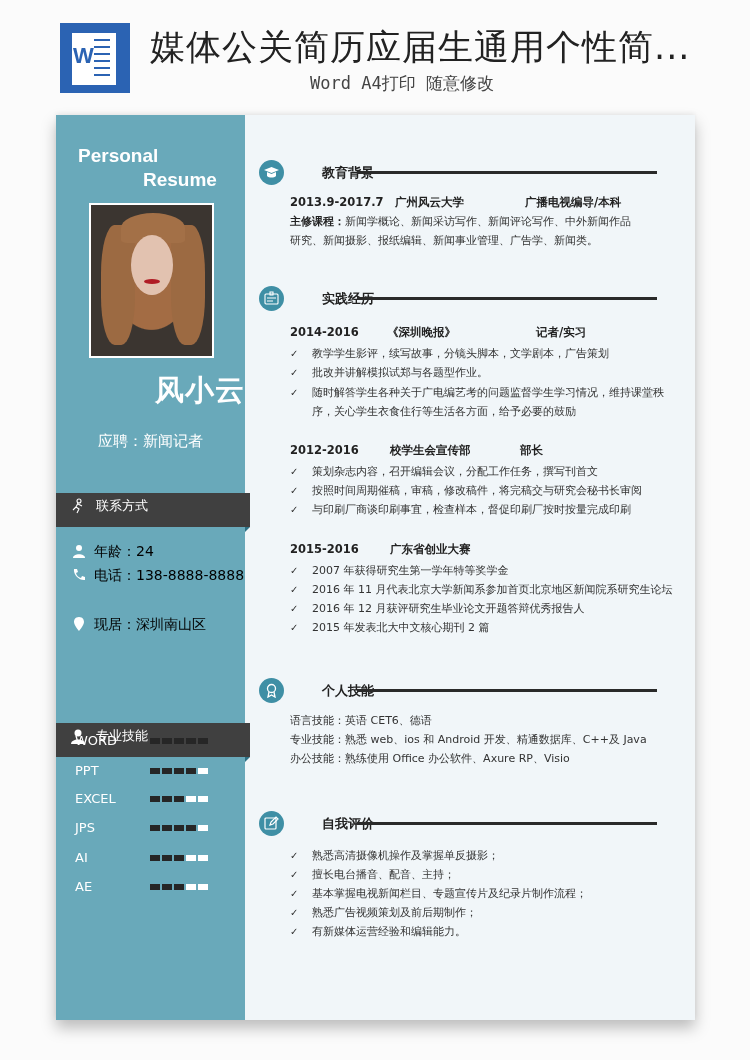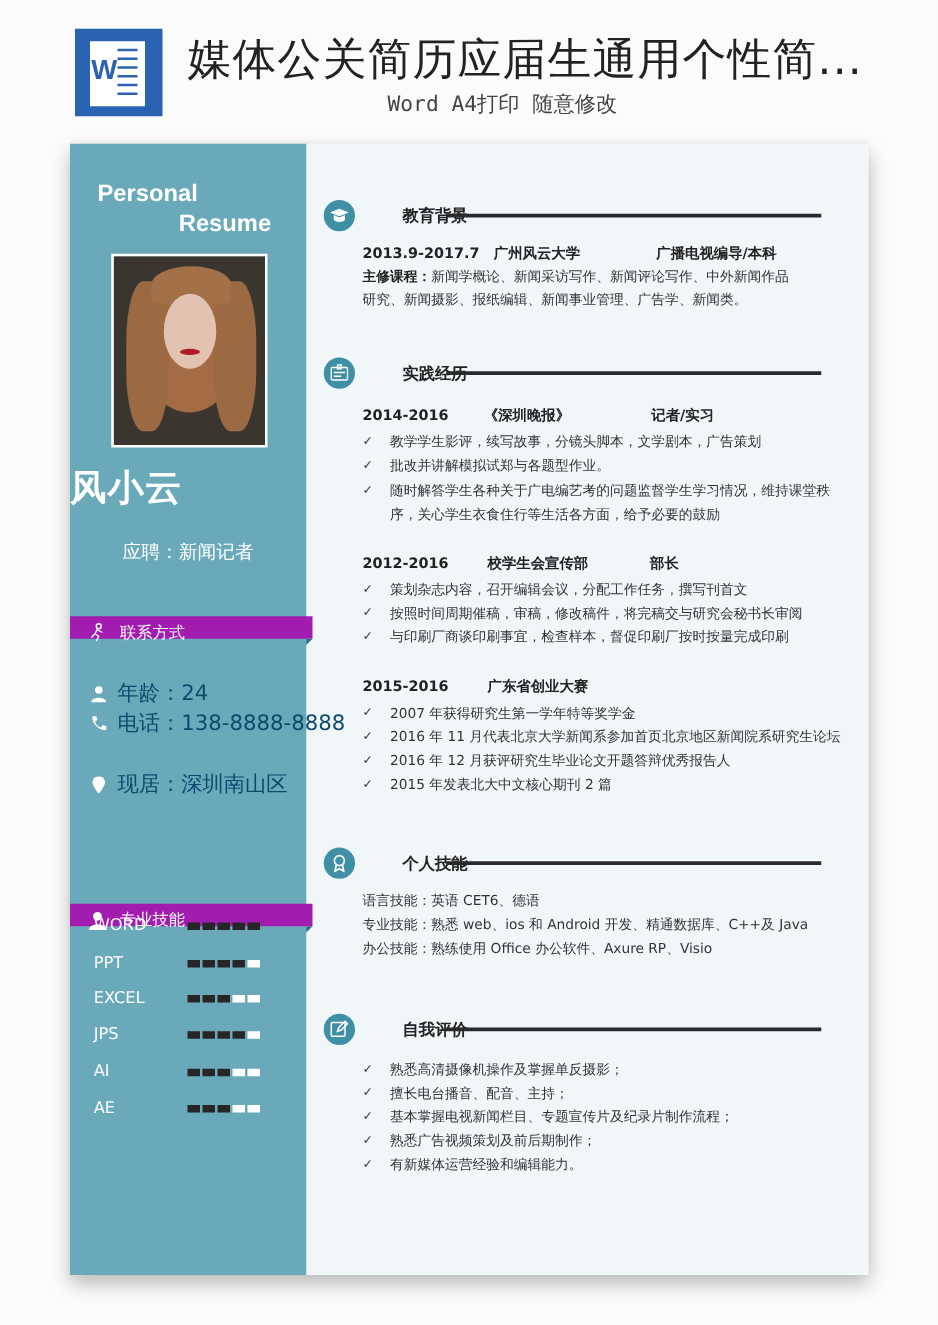--- a/index.html
+++ b/index.html
@@ -21,29 +21,29 @@
   .sidebar { position: absolute; left: 0; top: 0; width: 189px; height: 905px; background: #69a9ba; }
   .p-personal { position: absolute; left: 22px; top: 30px; font: bold 19px "Liberation Sans", sans-serif; color: #fff; }
   .p-resume { position: absolute; left: 87px; top: 54px; font: bold 19px "Liberation Sans", sans-serif; color: #fff; }
   .photo { position: absolute; left: 33px; top: 88px; width: 125px; height: 155px; border: 2px solid #fff; overflow: hidden;
            background: radial-gradient(ellipse at 50% 45%, #d8b6a2 0 18%, #a36c44 19% 48%, #3b3530 49% 100%); }
   .photo .face { position: absolute; left: 40px; top: 30px; width: 42px; height: 60px; border-radius: 50%; background: #e2c2b0; }
   .photo .lips { position: absolute; left: 53px; top: 74px; width: 16px; height: 5px; border-radius: 50%; background: #b01c25; }
   .photo .hair-l { position: absolute; left: 10px; top: 20px; width: 34px; height: 120px; border-radius: 40% 20% 40% 40%; background: #9c6a42; }
   .photo .hair-r { position: absolute; left: 80px; top: 20px; width: 34px; height: 120px; border-radius: 20% 40% 40% 40%; background: #9c6a42; }
   .photo .hair-top { position: absolute; left: 30px; top: 8px; width: 64px; height: 30px; border-radius: 50% 50% 10% 10%; background: #a37047; }
-  .name { position: absolute; left: 0; width: 189px; top: 256px; text-align: left; font: bold 29px "DejaVu Sans", sans-serif; color: #fff; letter-spacing: 1px; }
+  .name { position: absolute; left: 0; width: 189px; top: 256px; text-align: right; font: bold 29px "DejaVu Sans", sans-serif; color: #fff; letter-spacing: 1px; }
   .apply { position: absolute; left: 0; width: 189px; top: 317px; text-align: center; font-size: 15px; color: #fff; }
 
-  .side-band { position: absolute; left: 0; width: 194px; height: 18px; background: #a21caf; }
+  .side-band { position: absolute; left: 0; width: 194px; height: 34px; background: #404040; }
   .side-band::after { content: ""; position: absolute; right: 0; bottom: -5px; border-left: 5px solid #2d6f82; border-bottom: 5px solid transparent; }
   .side-band .ico { position: absolute; left: 14px; top: 5px; width: 16px; height: 16px; }
   .side-band .lbl { position: absolute; left: 40px; top: 4px; font-size: 13px; color: #fff; }
 
-  .contact { position: absolute; left: 16px; font-size: 17px; color: #0c4a6e; white-space: nowrap; }
+  .contact { position: absolute; left: 16px; font-size: 14px; color: #000000; white-space: nowrap; }
   .contact .ico { display: inline-block; width: 14px; height: 14px; vertical-align: -2px; margin-right: 8px; }
 
   .skill-row { position: absolute; left: 19px; font-size: 13px; color: #fff; }
   .bars { position: absolute; left: 75px; top: 5px; display: flex; gap: 2px; }
   .bars span { display: block; width: 10px; height: 6px; }
   .bars .on { background: #262626; }
   .bars .off { background: #ffffff; }
 
   
   .section-head { position: absolute; left: 203px; height: 26px; }
@@ -217,21 +217,21 @@
           <path d="M6 1 L9 1 L9 4 L6 4 Z M3 7 L12 7 M3 10 L9 10"></path>
         </svg>
       </div>
     <span class="title">实践经历</span>
     <div class="rule"></div>
   </div>
 
   <div class="row-head" style="top:210px;">
     <span style="left:0">2014-2016</span>
     <span style="left:97px">《深圳晚报》</span>
-    <span style="left:231px">记者/实习</span>
+    <span style="left:246px">记者/实习</span>
   </div>
   <div class="bullet" style="top:229px;">
       <span class="chk">✓</span>
       <span class="bt">教学学生影评，续写故事，分镜头脚本，文学剧本，广告策划</span>
     </div>
   <div class="bullet" style="top:248px;">
       <span class="chk">✓</span>
       <span class="bt">批改并讲解模拟试郑与各题型作业。</span>
     </div>
   <div class="bullet" style="top:268px;">

